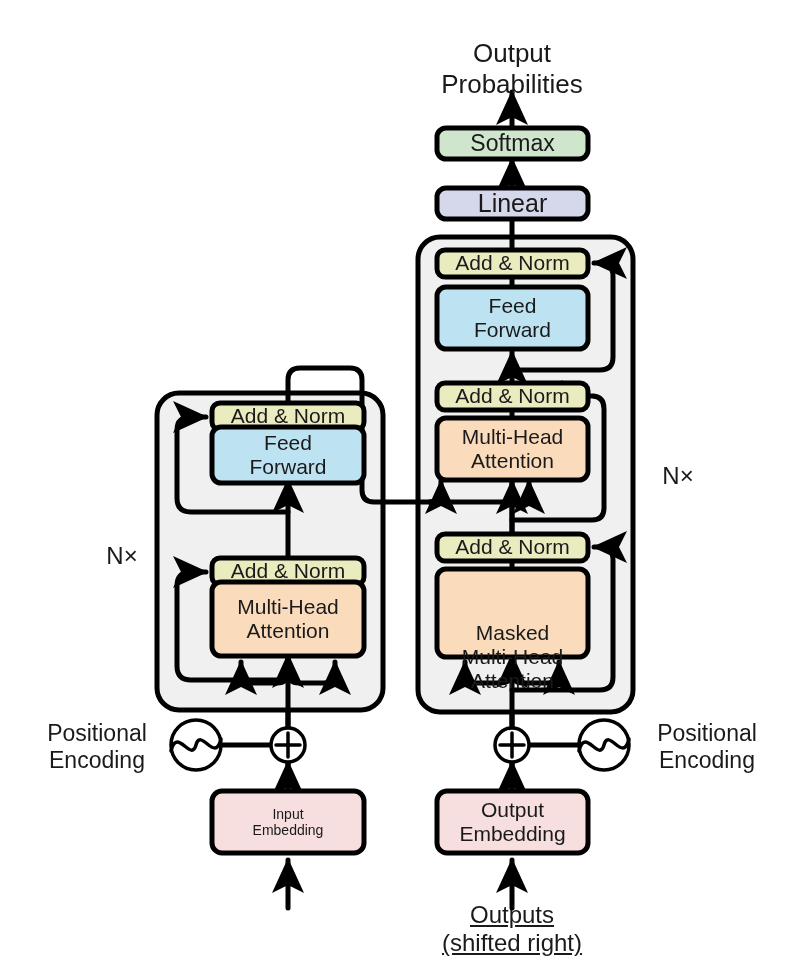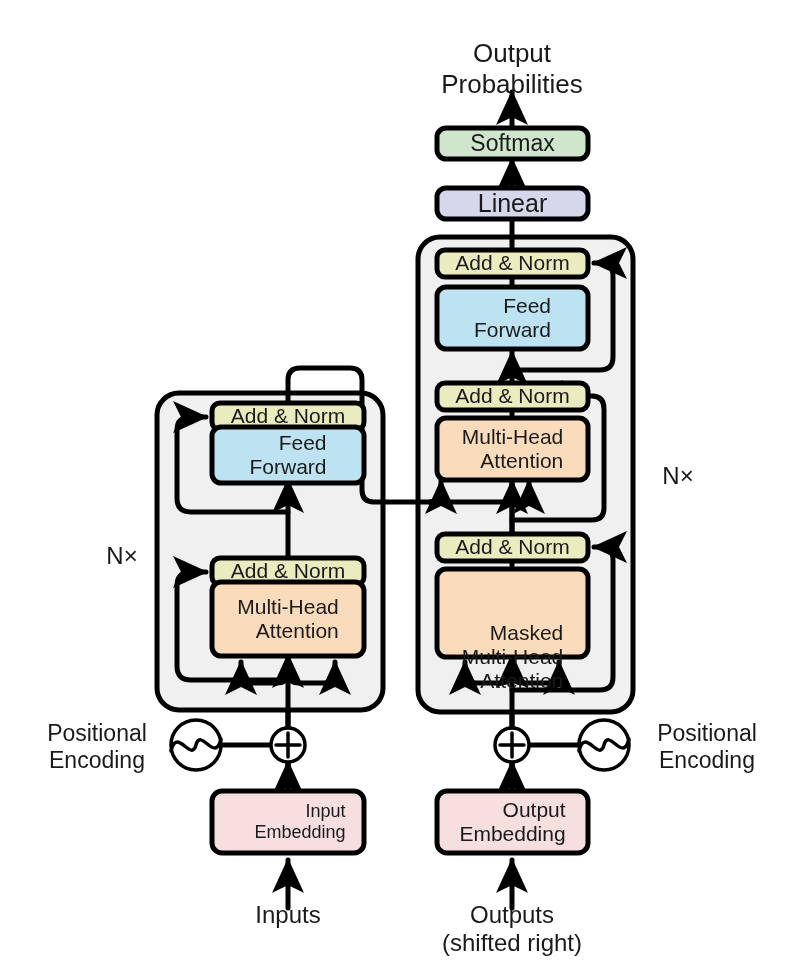--- a/index.html
+++ b/index.html
@@ -2,21 +2,21 @@
 <html><head>
 <meta charset="utf-8">
 <style>
   html,body{margin:0;padding:0;background:#ffffff;}
   body{width:804px;height:979px;position:relative;overflow:hidden;
        font-family:"Liberation Sans",sans-serif;color:#1a1a1a;}
   #diagram{position:absolute;left:0;top:0;width:804px;height:979px;border-radius:23px;}
   .lbl{position:absolute;text-align:center;line-height:1.18;color:#1a1a1a;
        white-space:pre-line;pointer-events:none;}
   .boxlbl{position:absolute;display:flex;align-items:center;justify-content:center;
-          text-align:right;line-height:1.15;white-space:pre-line;color:#1a1a1a;}
+          text-align:center;line-height:1.15;white-space:pre-line;color:#1a1a1a;}
 </style>
 </head>
 <body>
 
 <div id="diagram">
 
 <svg width="804" height="979" viewBox="0 0 804 979" style="position:absolute;left:0;top:0;">
   <defs>
     <marker id="ah" markerWidth="9" markerHeight="9" refX="6.6" refY="3.2" orient="auto" markerUnits="strokeWidth">
       <path d="M0,0 L7,3.2 L0,6.4 L1.6,3.2 Z" fill="#000"></path>
@@ -144,22 +144,21 @@
 Attention</div>
 
 <div class="lbl" style="left:92px;top:542px;width:60px;font-size:24px;">N×</div>
 <div class="lbl" style="left:648px;top:462px;width:60px;font-size:24px;">N×</div>
 
 <div class="lbl" style="left:28px;top:720px;width:138px;font-size:23px;text-align:center;">Positional
 Encoding</div>
 <div class="lbl" style="left:632px;top:720px;width:150px;font-size:23px;text-align:center;">Positional
 Encoding</div>
 
-<div class="boxlbl" style="left:224px;top:791px;width:152px;height:62px;font-size:18px;">Input
+<div class="boxlbl" style="left:212px;top:791px;width:152px;height:62px;font-size:14px;">Input
 Embedding</div>
 <div class="boxlbl" style="left:437px;top:791px;width:151px;height:62px;font-size:21px;">Output
 Embedding</div>
 
-<div class="lbl" style="left:203px;top:901px;width:170px;font-size:24px;">Inputs</div>
-<div class="lbl" style="left:422px;top:901px;width:180px;font-size:24px;">Outputs
+<div class="lbl" style="left:422px;top:901px;width:180px;font-size:24px;text-decoration:underline;">Outputs
 (shifted right)</div>
 
 </div>
 
 </body></html>

